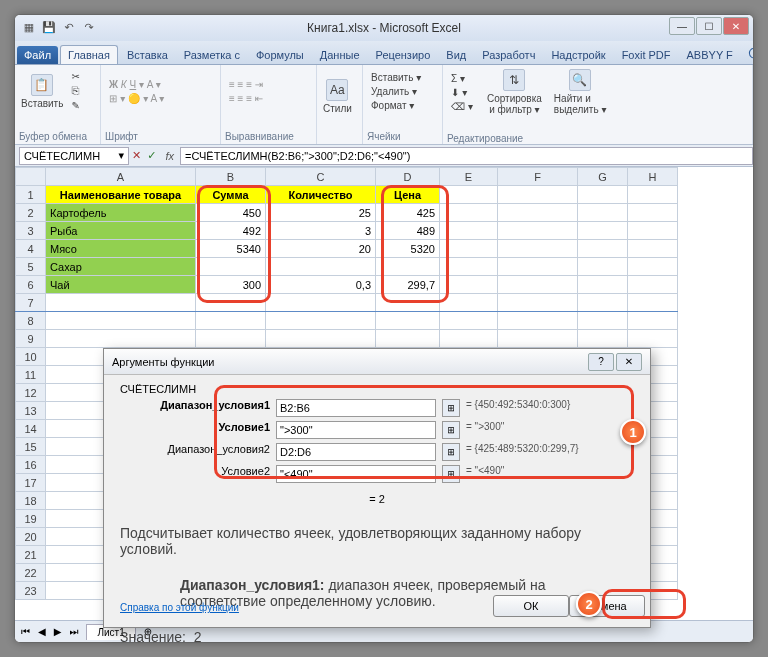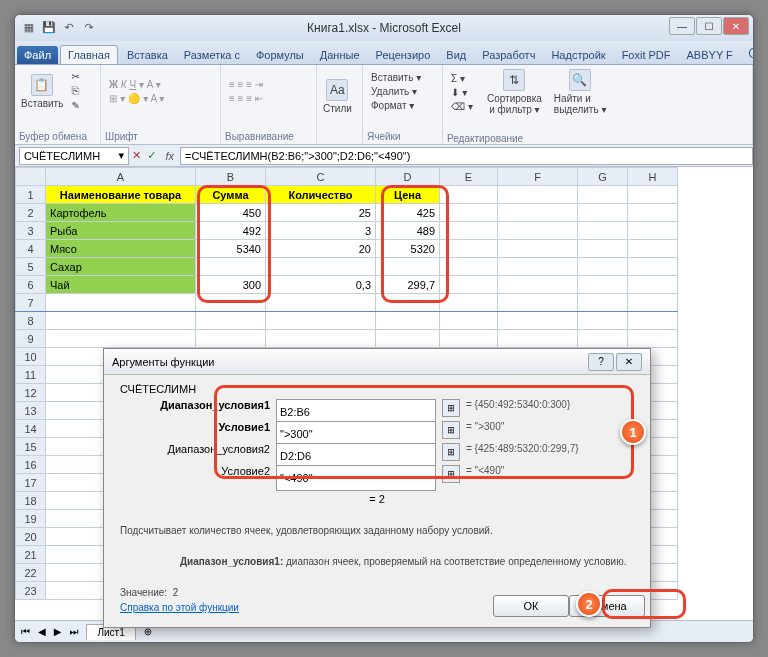--- a/index.html
+++ b/index.html
@@ -41,25 +41,25 @@
 table.sheet tr.sel td,table.sheet tr.sel th{border-top:1px solid #5d8ac6;border-bottom:1px solid #5d8ac6}
 .redbox{position:absolute;border:3px solid #e8402c;border-radius:10px;pointer-events:none}
 .marker{position:absolute;width:26px;height:26px;border-radius:50%;background:radial-gradient(#ff8a4c,#e84a1c);border:2px solid #fff;box-shadow:0 2px 4px rgba(0,0,0,.4);display:flex;align-items:center;justify-content:center;color:#fff;font-weight:bold;font-size:13px}
 .dlg{position:absolute;left:103px;top:348px;width:548px;height:280px;background:#f0f0f0;border:1px solid #888;box-shadow:4px 4px 12px rgba(0,0,0,.3);font-size:11px}
 .dlg .dtitle{height:26px;background:linear-gradient(#fdfdfd,#e4e8ee);border-bottom:1px solid #bbb;display:flex;align-items:center;padding:0 8px;justify-content:space-between}
 .dlg .dtitle .dwc{display:flex;gap:2px}
 .dlg .body{padding:8px 16px}
 .dlg .fname{font-size:11px;margin-bottom:4px}
 .dlg .argrow{display:flex;align-items:flex-start;height:22px;gap:6px}
 .dlg .argrow .albl{width:150px;text-align:right}
-.dlg .argrow input{width:160px;height:18px;border:1px solid #999;padding:12px 3px;font-size:11px}
+.dlg .argrow input{width:160px;height:18px;border:1px solid #999;padding:4px 3px;font-size:11px}
 .dlg .argrow .rsel{width:18px;height:18px;background:#e7edf5;border:1px solid #999;display:flex;align-items:center;justify-content:center;font-size:9px;cursor:pointer}
 .dlg .argrow .res{color:#555;font-size:10px}
 .dlg .eq{text-align:center;margin:6px 0}
-.dlg .desc{font-size:10px;color:#444;margin:20px 0}
+.dlg .desc{font-size:14px;color:#444;margin:20px 0}
 .dlg .desc b{font-weight:bold}
 .dlg .btns{position:absolute;bottom:10px;right:5px;display:flex;gap:0}
 .dlg button{width:76px;height:22px;background:linear-gradient(#fdfdfd,#e4e8ee);border:1px solid #888;border-radius:3px;font-size:11px;cursor:pointer}
 .dlg .link{position:absolute;bottom:14px;left:16px;color:#0560c6;text-decoration:underline;font-size:10px;cursor:pointer}
 .statusbar{height:20px;background:#dfe6f0;border-top:1px solid #b4c0d2;display:flex;align-items:center;font-size:10px;padding:0 6px;justify-content:space-between}
 .sheettabs{height:22px;background:#e7edf5;border-top:1px solid #b4c0d2;display:flex;align-items:center;font-size:10px;padding:0 6px;gap:8px}
 .sheettabs .stab{background:#fff;border:1px solid #aab;border-bottom:none;padding:2px 10px}
 </style>
 </head>
 <body>

